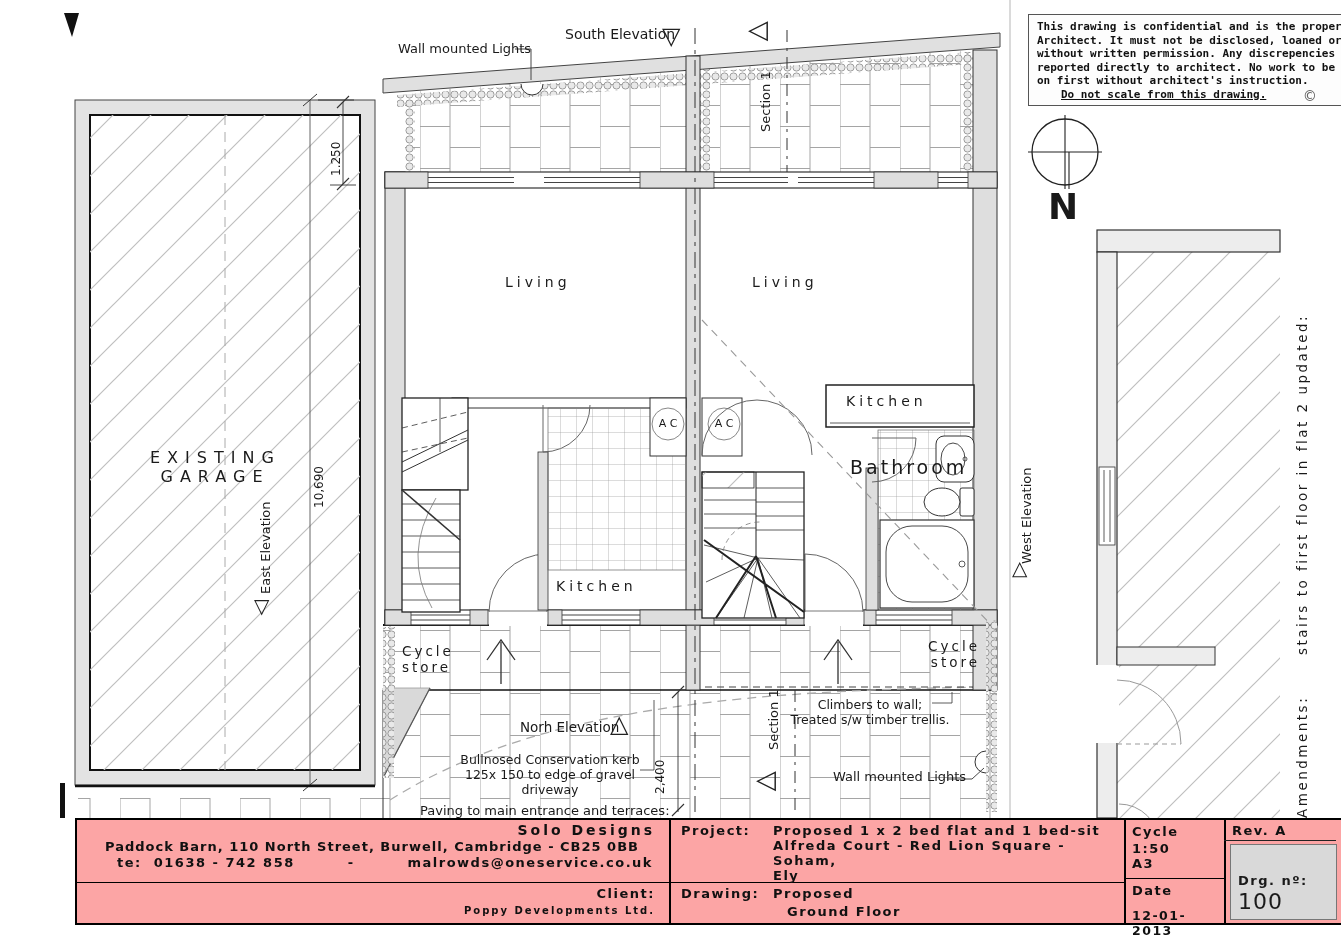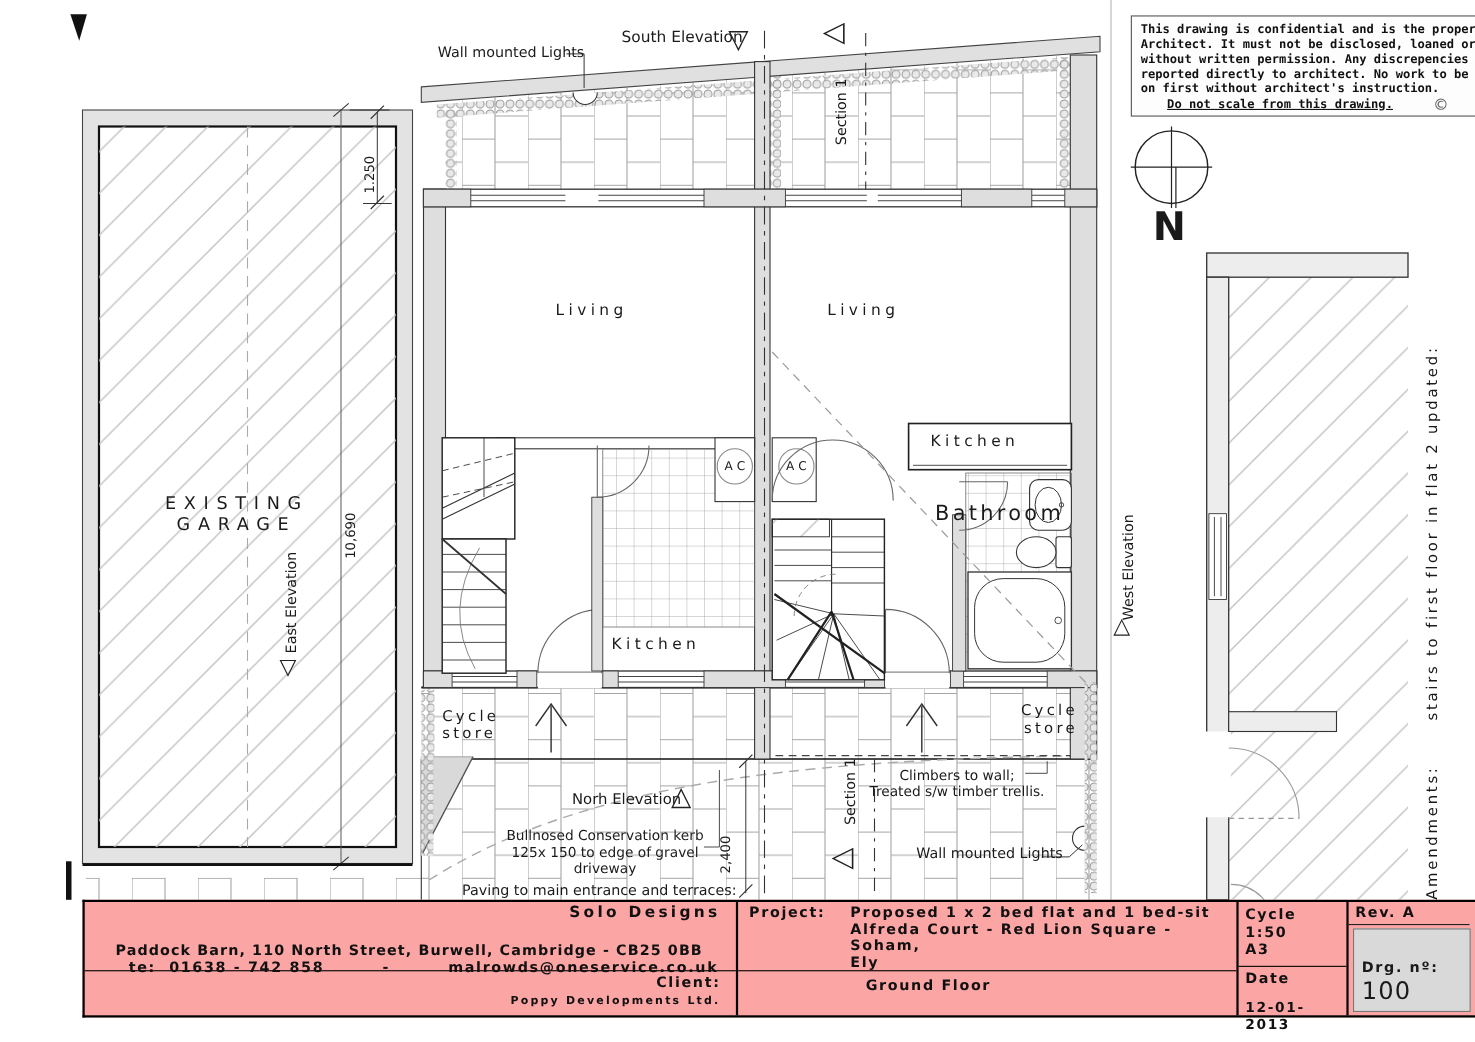--- a/index.html
+++ b/index.html
@@ -280,21 +280,21 @@
 <div class="tb">
   <div class="vline" style="left:592px;"></div>
   <div class="vline" style="left:1047px;"></div>
   <div class="vline" style="left:1147px;"></div>
   <div class="hline" style="left:0;top:62px;width:592px;"></div>
   <div class="hline" style="left:594px;top:62px;width:453px;"></div>
   <div class="hline" style="left:1049px;top:58px;width:98px;"></div>
 
   <div class="cell" style="left:0;top:2px;width:590px;">
     <div style="text-align:right;padding-right:12px;font-size:14px;letter-spacing:3px;">Solo Designs</div>
-    <div style="text-align:center;letter-spacing:1px;margin-top:19px;">Paddock Barn, 110 North Street, Burwell, Cambridge - CB25 0BB</div>
+    <div style="text-align:center;letter-spacing:1px;margin-top:1px;">Paddock Barn, 110 North Street, Burwell, Cambridge - CB25 0BB</div>
     <div style="display:flex;justify-content:space-between;padding:1px 14px 0 40px;">
       <span style="white-space:pre;">te:  01638 - 742 858</span>
       <span>-</span>
       <span>malrowds@oneservice.co.uk</span>
     </div>
   </div>
 
   <div class="cell" style="left:0;top:66px;width:590px;">
     <div style="text-align:right;padding-right:12px;">Client:</div>
     <div style="text-align:right;padding-right:12px;margin-top:4px;font-size:10px;letter-spacing:2px;">Poppy Developments Ltd.</div>
@@ -303,20 +303,24 @@
   <div class="cell" style="left:604px;top:3px;width:440px;">
     <div style="display:flex;">
       <span style="width:92px;flex:none;">Project:</span>
       <span>Proposed 1 x 2 bed flat and 1 bed-sit</span>
     </div>
     <div style="margin-left:92px;">Alfreda Court - Red Lion Square - Soham,</div>
     <div style="margin-left:92px;">Ely</div>
   </div>
 
   <div class="cell" style="left:604px;top:66px;width:440px;">
+    <div style="display:flex;">
+      <span style="width:92px;flex:none;">Drawing:</span>
+      <span>Proposed</span>
+    </div>
     <div style="margin-left:106px;margin-top:3px;">Ground Floor</div>
   </div>
 
   <div class="cell" style="left:1055px;top:4px;width:90px;">
     <div>Cycle</div>
     <div style="margin-top:2px;">1:50</div>
     <div>A3</div>
   </div>
 
   <div class="cell" style="left:1055px;top:63px;width:90px;">

